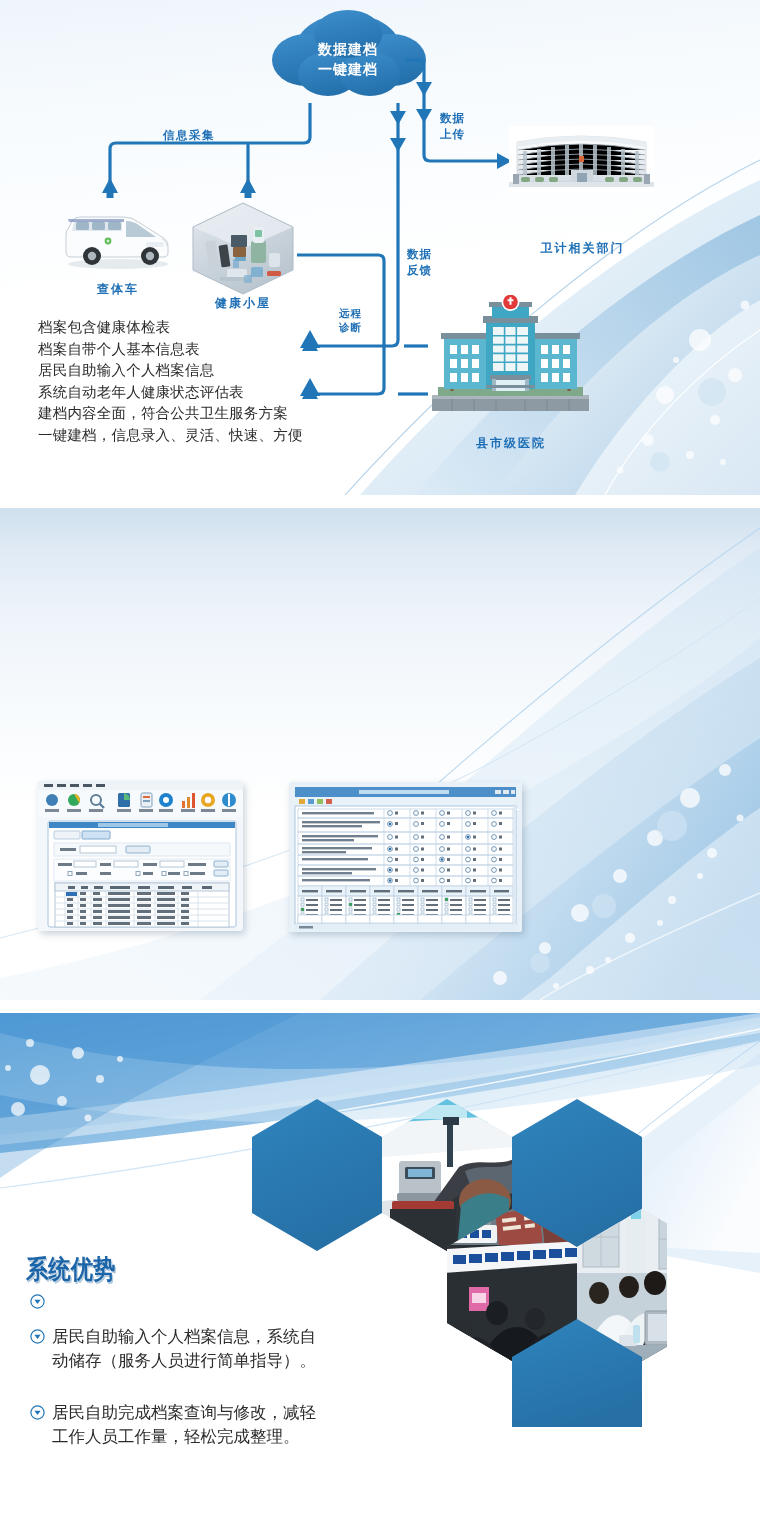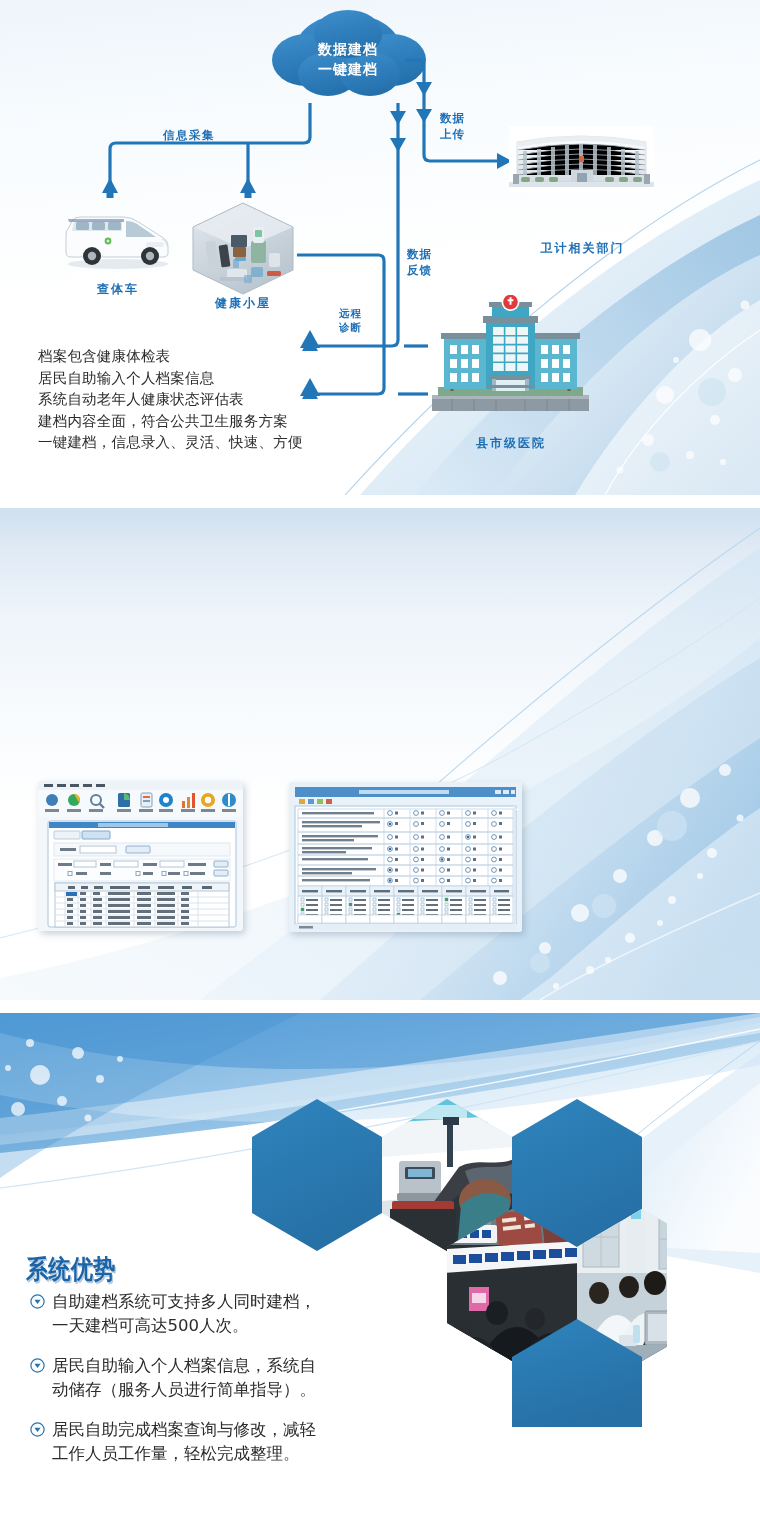--- a/index.html
+++ b/index.html
@@ -58,21 +58,21 @@
   
   .cabin { position: absolute; left: 189px; top: 201px; width: 108px; height: 95px; z-index: 3; }
 
   
   .gov { position: absolute; left: 509px; top: 126px; width: 145px; height: 66px; z-index: 3; }
 
   
   .hosp { position: absolute; left: 428px; top: 295px; width: 165px; height: 124px; z-index: 3; }
 
   
-  .feat-list { position: absolute; left: 38px; top: 346px; z-index: 5; }
+  .feat-list { position: absolute; left: 38px; top: 317px; z-index: 5; }
   .feat-list li {
     list-style: none;
     font-size: 14.5px; color: #2b2b2b; line-height: 21.5px;
     font-family: "DejaVu Sans", "Liberation Sans", sans-serif;
     letter-spacing: 0.2px; white-space: nowrap;
   }
 
   
   .sec2 {
     position: relative; width: 760px; height: 492px;
@@ -423,20 +423,21 @@
             <rect x="64" y="84" width="4" height="12"></rect>
             <rect x="97" y="84" width="4" height="12"></rect>
           </g>
         <rect x="58" y="90" width="49" height="3" fill="#7a8f9c"></rect>
       </svg>
     </div>
     <div class="ncap" style="left:425px; top:435px; width:172px;">县市级医院</div>
 
     <ul class="feat-list">
       <li>档案包含健康体检表</li>
+      <li>档案自带个人基本信息表</li>
       <li>居民自助输入个人档案信息</li>
       <li>系统自动老年人健康状态评估表</li>
       <li>建档内容全面，符合公共卫生服务方案</li>
       <li>一键建档，信息录入、灵活、快速、方便</li>
     </ul>
   </div>
 
   <div class="sec-divider"></div>
 
   <div class="sec2">
@@ -1120,24 +1121,22 @@
   <div class="blk-title s3title">系统优势</div>
 
   <div class="bullets s3bullets">
     <div class="bullet" style="margin-bottom:16px;">
       <span class="bic">
         <svg width="15" height="15" viewBox="0 0 15 15">
             <circle cx="7.5" cy="7.5" r="6.6" fill="none" stroke="#2176b8" stroke-width="1.2"></circle>
             <path d="M4.4,5.8 L7.5,10 L10.6,5.8 Z" fill="#2176b8"></path>
           </svg>
       </span>
-      <span class="btxt">自助建档系统可支持多人同时建档，
-一天建档可高达500人次。</span>
     </div>
-    <div class="bullet" style="margin-bottom:16px;">
+    <div class="bullet" style="margin-bottom:28px;">
       <span class="bic">
         <svg width="15" height="15" viewBox="0 0 15 15">
             <circle cx="7.5" cy="7.5" r="6.6" fill="none" stroke="#2176b8" stroke-width="1.2"></circle>
             <path d="M4.4,5.8 L7.5,10 L10.6,5.8 Z" fill="#2176b8"></path>
           </svg>
       </span>
       <span class="btxt">居民自助输入个人档案信息，系统自
 动储存（服务人员进行简单指导）。</span>
     </div>
     <div class="bullet" style="margin-bottom:6px;">

